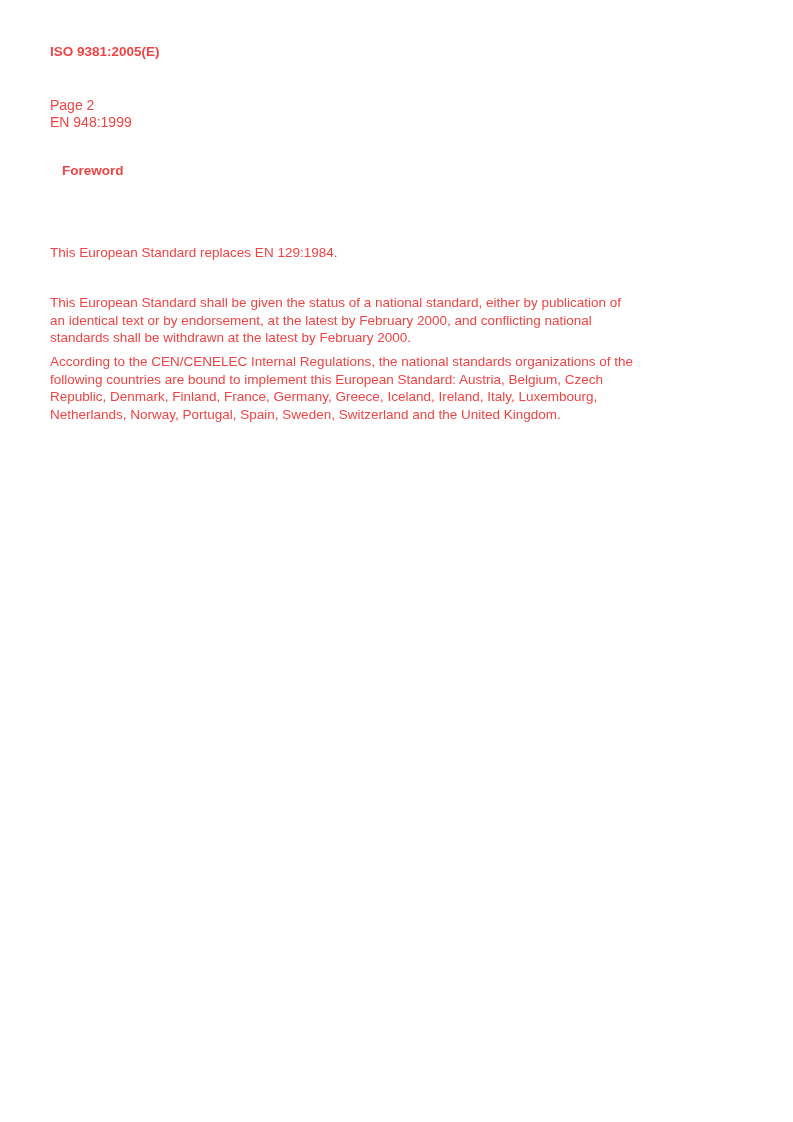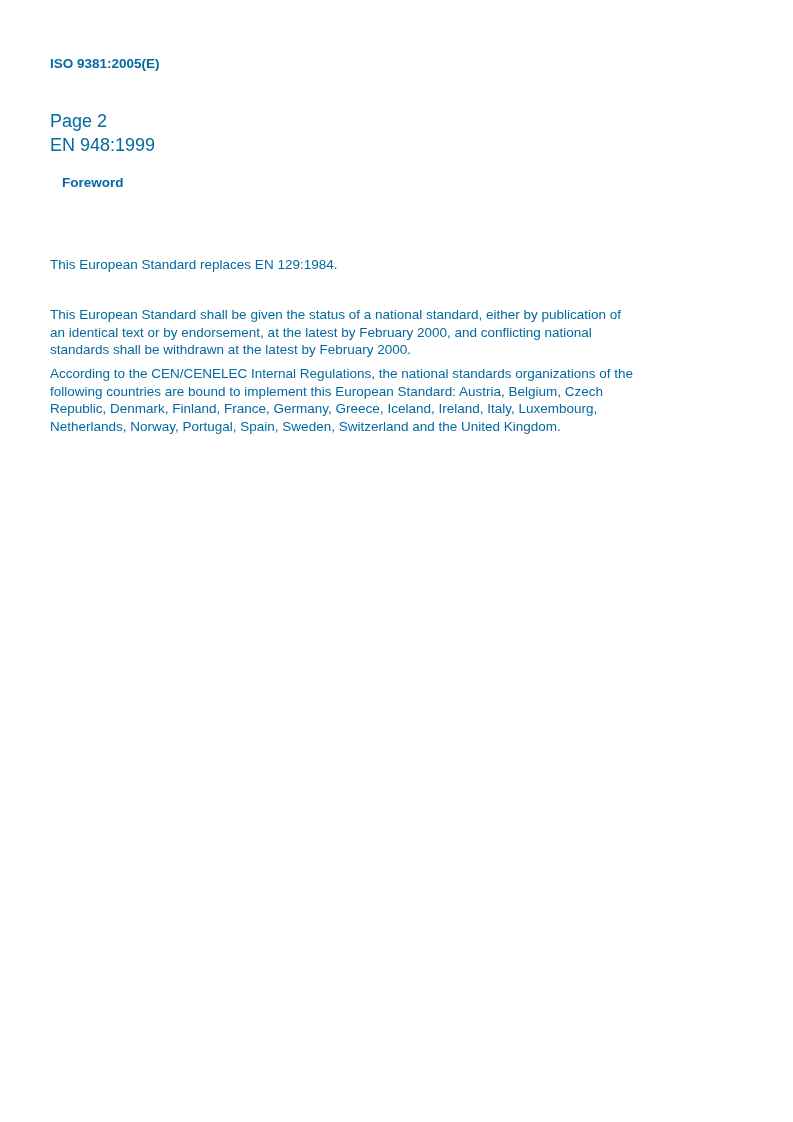--- a/index.html
+++ b/index.html
@@ -6,37 +6,36 @@
     margin: 0;
     padding: 0;
     background: #ffffff;
   }
   .page {
     position: relative;
     width: 793px;
     height: 890px;
     background: #ffffff;
     font-family: "Liberation Sans", "DejaVu Sans", sans-serif;
-    color: #0369a1;
+    color: #ef4444;
     overflow: hidden;
-    margin-top: 12px;
   }
   .abs {
     position: absolute;
     left: 50px;
   }
   .doc-header {
     font-size: 13.5px;
     font-weight: bold;
     line-height: 17.6px;
     white-space: pre;
   }
   .page-ref {
-    font-size: 18px;
-    line-height: 24px;
+    font-size: 14px;
+    line-height: 17px;
     white-space: pre;
   }
   .section-title {
     font-size: 13.5px;
     font-weight: bold;
     line-height: 17.6px;
     padding-left: 12px;
   }
   .para {
     font-size: 13.5px;

